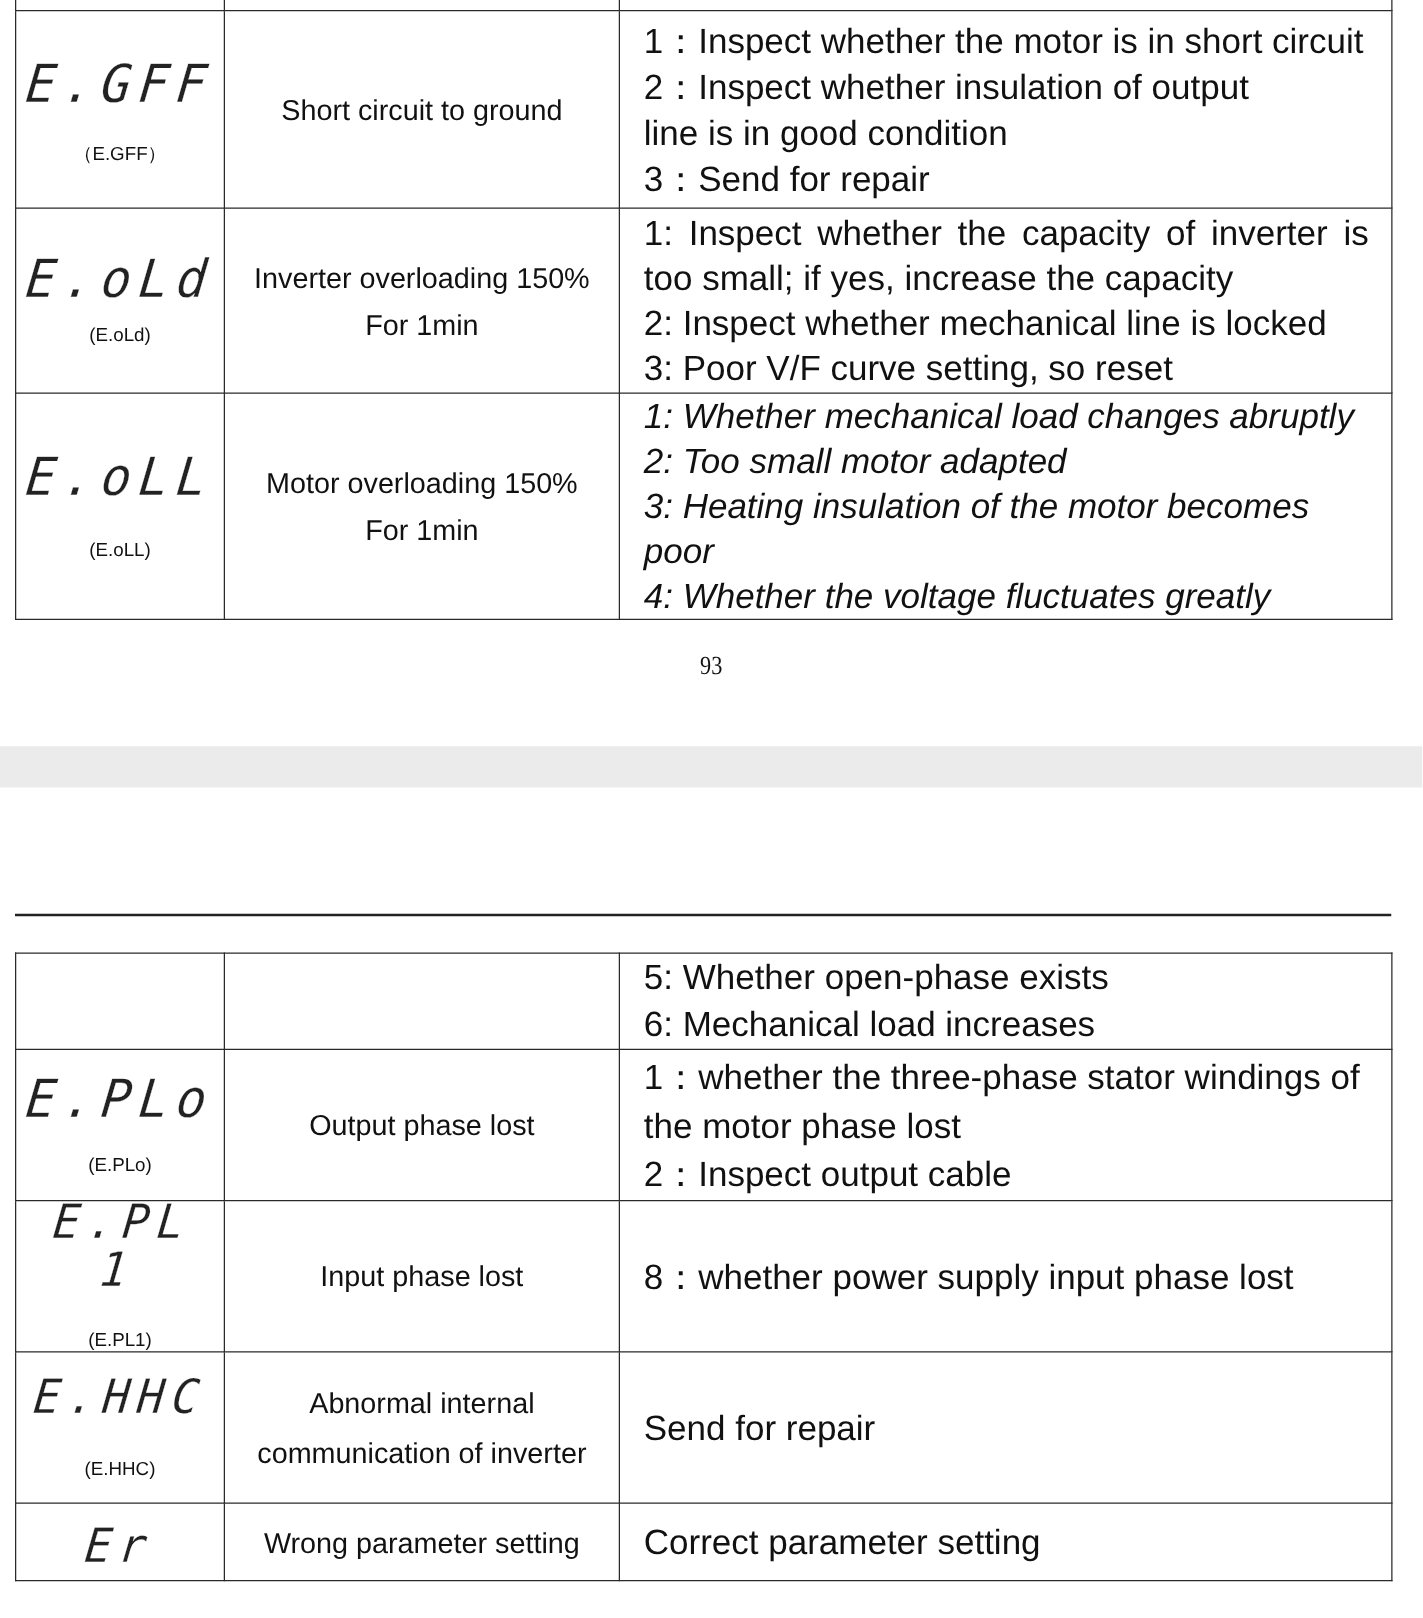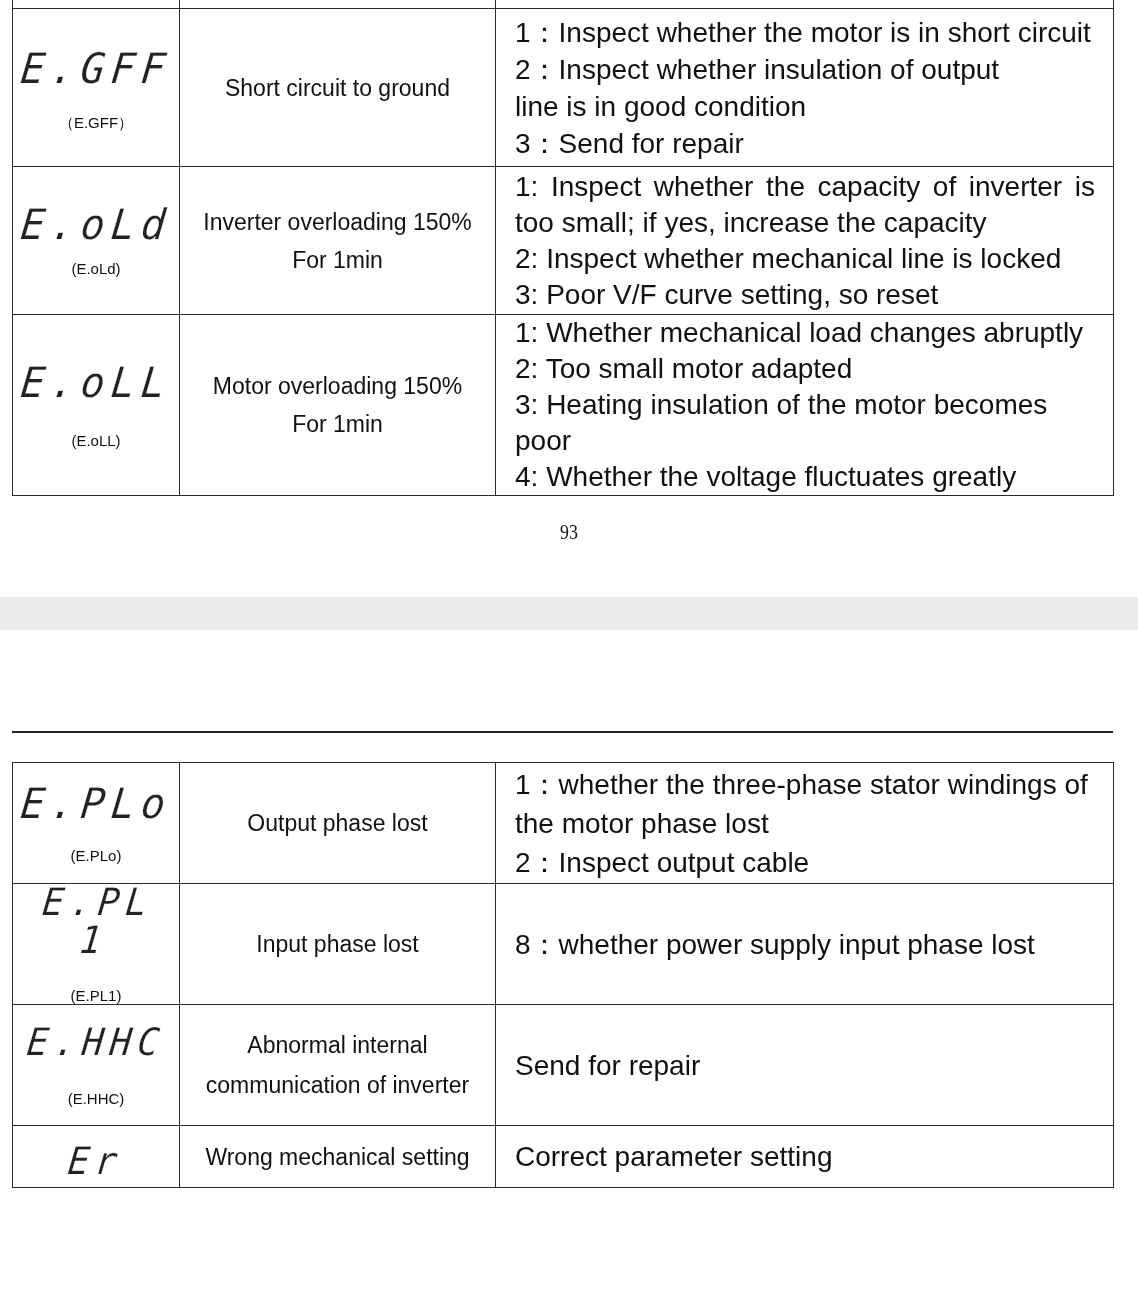--- a/index.html
+++ b/index.html
@@ -72,21 +72,21 @@
 
   <tr style="height:145px;">
     <td class="code-cell">
       <span class="seg">E.oLL</span>
       <span class="seg-label" style="margin-top:30px;">(E.oLL)</span>
     </td>
     <td class="name-cell">
       <span class="desc-line">Motor overloading 150%</span>
       <span class="desc-line">For 1min</span>
     </td>
-    <td class="desc-cell" style="line-height:36px;">
+    <td class="desc-cell" style="line-height:36px;font-style:italic;">
       <span class="desc-line">1: Whether mechanical load changes abruptly</span>
       <span class="desc-line">2: Too small motor adapted</span>
       <span class="desc-line">3: Heating insulation of the motor becomes poor</span>
       <span class="desc-line">4: Whether the voltage fluctuates greatly</span>
     </td>
   </tr>
 </tbody>
   </table>
 
 <div class="page-number">93</div>
@@ -96,20 +96,28 @@
 <div class="header-rule"></div>
 
 <table class="fault" style="top:762px;">
   <colgroup>
       <col class="c1">
       <col class="c2">
       <col class="c3">
     </colgroup>
 
   <tbody>
+      <tr style="height:77px;">
+    <td></td>
+    <td></td>
+    <td class="desc-cell" style="line-height:38px;">
+      <span class="desc-line">5: Whether open-phase exists</span>
+      <span class="desc-line">6: Mechanical load increases</span>
+    </td>
+  </tr>
 
   <tr style="height:121px;">
     <td class="code-cell">
       <span class="seg">E.PLo</span>
       <span class="seg-label" style="margin-top:24px;">(E.PLo)</span>
     </td>
     <td class="name-cell">
       <span class="desc-line">Output phase lost</span>
     </td>
     <td class="desc-cell" style="line-height:39px;">
@@ -143,20 +151,20 @@
     <td class="desc-cell">
       <span class="desc-line">Send for repair</span>
     </td>
   </tr>
 
   <tr style="height:62px;">
     <td class="code-cell">
       <span class="seg" style="font-size:36px;margin-top:8px;">Er</span>
     </td>
     <td class="name-cell">
-      <span class="desc-line">Wrong mechanical setting</span>
+      <span class="desc-line">Wrong parameter setting</span>
     </td>
     <td class="desc-cell">
       <span class="desc-line">Correct parameter setting</span>
     </td>
   </tr>
 </tbody>
   </table>
 
 </body></html>

